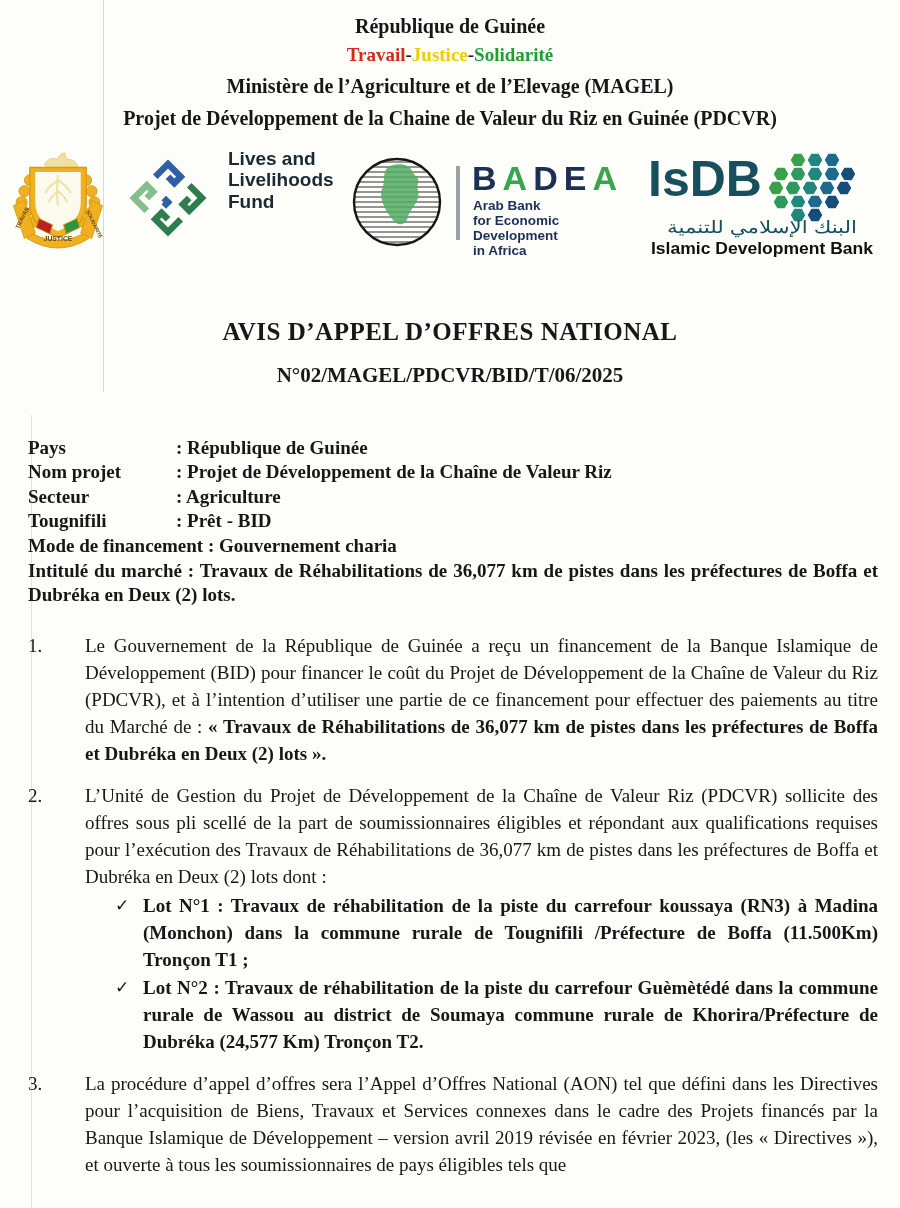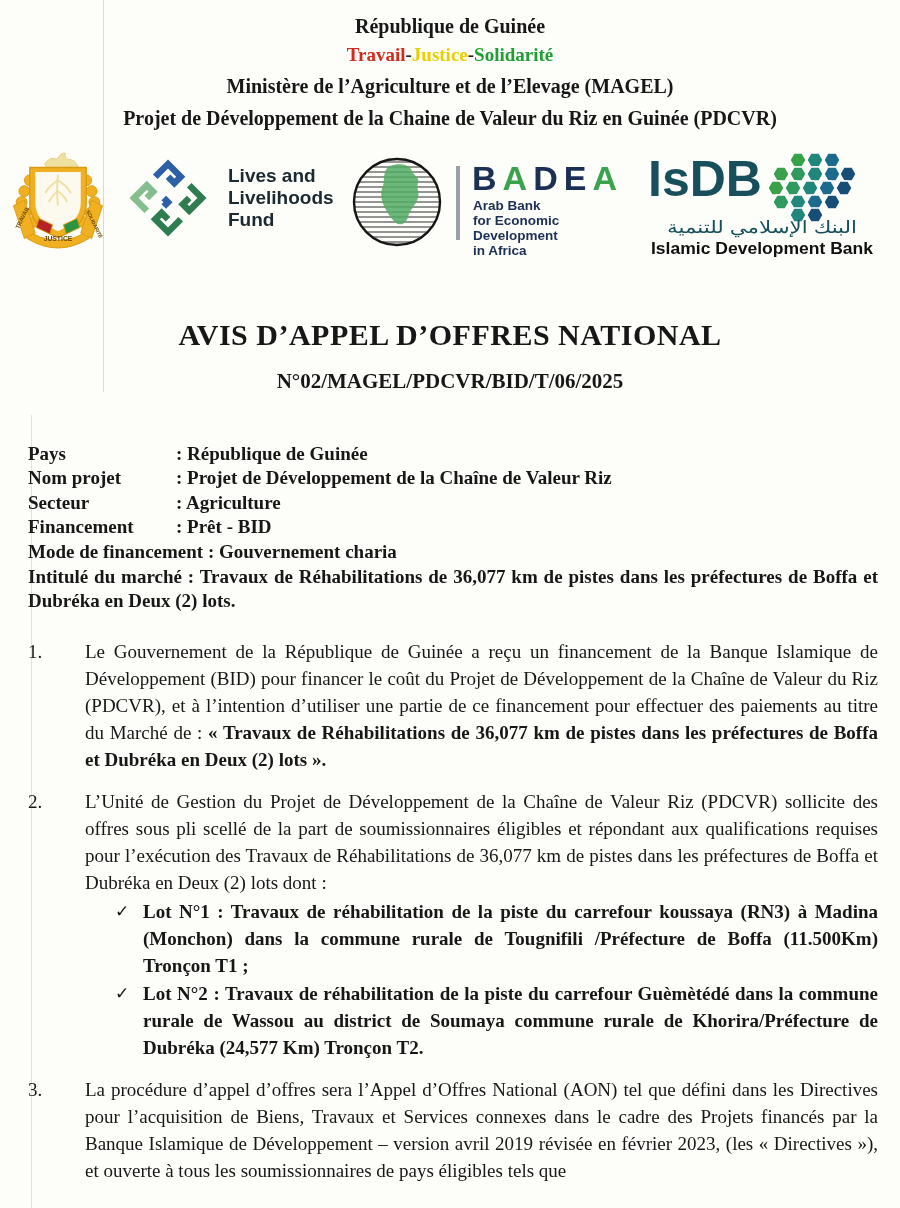--- a/index.html
+++ b/index.html
@@ -20,29 +20,29 @@
   .motto-yellow{color:#e8cf00;}
   .motto-green{color:#1e9e33;}
   .motto-hyphen{color:#222;}
   .h-line3{font-size:20px;margin-top:3px;}
   .h-line4{font-size:20px;margin-top:4px;}
 
   
   .logos{position:relative;height:122px;margin-top:10px;}
   .logo{position:absolute;top:0;}
   .logo-arms{left:8px;top:2px;}
-  .logo-llf{left:118px;top:6px;display:flex;align-items:center;}
+  .logo-llf{left:118px;top:6px;display:flex;}
   .llf-text{font-family:"Liberation Sans",sans-serif;font-weight:bold;
     font-size:19px;line-height:1.15;color:#1b2930;margin-left:10px;}
   .logo-badea{left:344px;top:2px;}
   .logo-isdb{left:648px;top:4px;}
 
   
   .title-block{text-align:center;font-weight:bold;}
-  .title1{font-size:30px;margin-top:54px;letter-spacing:.5px;}
+  .title1{font-size:25px;margin-top:54px;letter-spacing:.5px;}
   .title2{font-size:21px;margin-top:17px;}
 
   
   .meta{margin:48px 22px 0 28px;font-size:19px;font-weight:bold;line-height:24.6px;}
   .meta-row{display:flex;}
   .meta-label{width:148px;flex-shrink:0;}
   .meta-value{flex:1;}
   .meta-line{display:block;}
   .meta-intitule{text-align:justify;}
 
@@ -224,21 +224,21 @@
     </div>
     <div class="meta-row">
       <span class="meta-label">Nom projet</span>
       <span class="meta-value">: Projet de Développement de la Chaîne de Valeur Riz</span>
     </div>
     <div class="meta-row">
       <span class="meta-label">Secteur</span>
       <span class="meta-value">: Agriculture</span>
     </div>
     <div class="meta-row">
-      <span class="meta-label">Financement</span>
+      <span class="meta-label">Tougnifili</span>
       <span class="meta-value">: Prêt - BID</span>
     </div>
     <span class="meta-line">Mode de financement : Gouvernement charia</span>
     <div class="meta-intitule">Intitulé du marché : Travaux de Réhabilitations de 36,077 km de pistes dans les préfectures de Boffa et Dubréka en Deux (2) lots.</div>
   </div>
 
   <div class="body-text">
 
     <div class="para para-first">
       <span class="para-num">1.</span>

